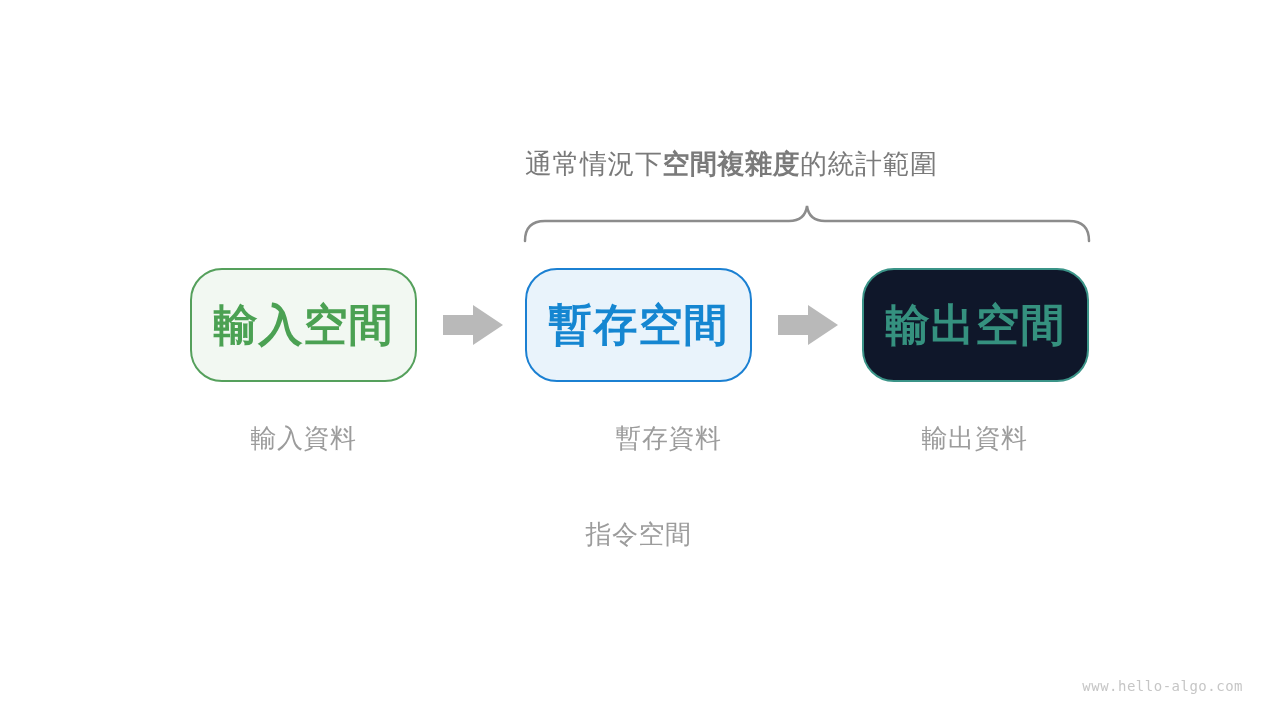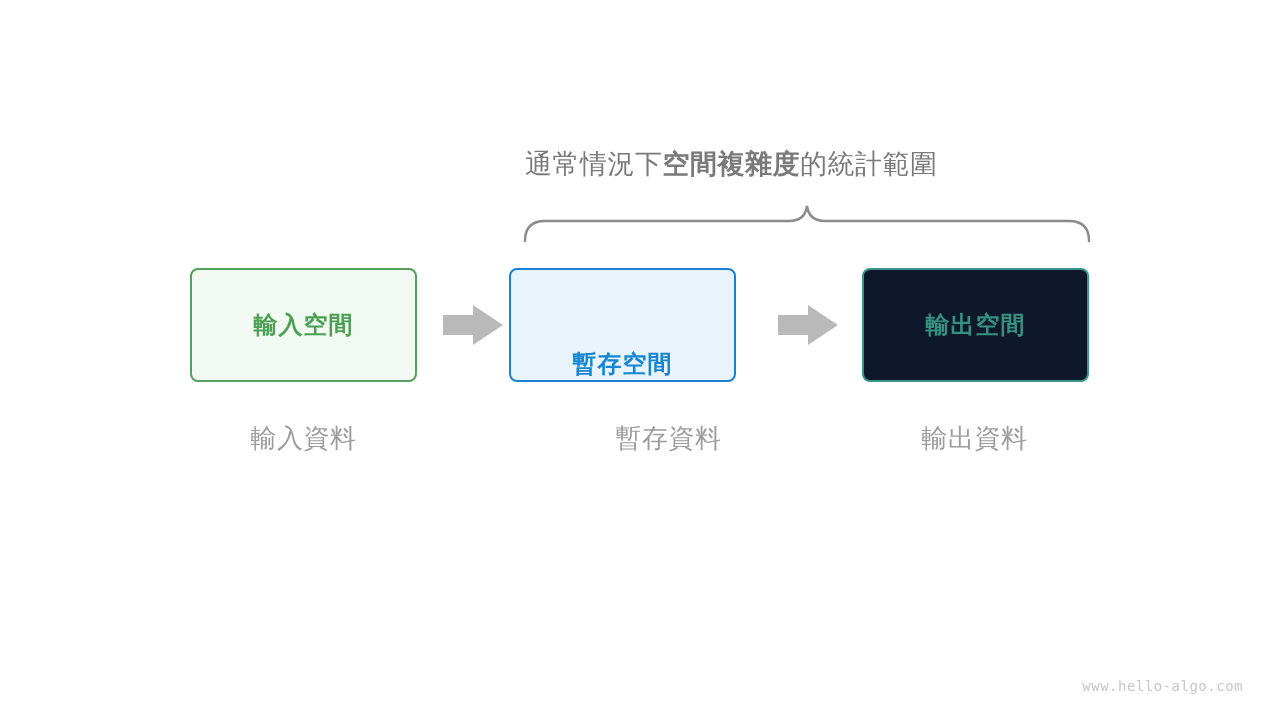--- a/index.html
+++ b/index.html
@@ -33,30 +33,30 @@
   }
 
   
   .box {
     position: absolute;
     top: 268px;
     width: 227px;
     height: 114px;
     box-sizing: border-box;
     border: 2.5px solid;
-    border-radius: 8px;
+    border-radius: 32px;
     display: flex;
     align-items: center;
     justify-content: center;
-    font-size: 24px;
+    font-size: 44px;
     font-weight: 700;
     letter-spacing: 1px;
   }
   .box-input  { left: 190px; }
-  .box-temp   { left: 509px; align-items: flex-end; }
+  .box-temp   { left: 525px; }
   .box-output { left: 862px; }
 
   
   .arrow {
     position: absolute;
     top: 305px;
     width: 60px;
     height: 40px;
   }
   .arrow-1 { left: 443px; }
@@ -116,18 +116,19 @@
     <polygon points="0,10 30,10 30,0 60,20 30,40 30,30 0,30" style="fill: rgb(185, 185, 185);"></polygon>
   </svg>
 
   <div class="box box-output" style="color: rgb(53, 145, 127); border-color: rgb(59, 148, 136); background: #0f172a;">
     <span>輸出空間</span>
   </div>
 
   <div class="note note-input" style="color: rgb(156, 156, 156);">輸入資料</div>
 
   <div class="note note-temp-1" style="color: rgb(156, 156, 156);">暫存資料</div>
+  <div class="note note-temp-3" style="color: rgb(156, 156, 156);">指令空間</div>
 
   <div class="note note-output" style="color: rgb(156, 156, 156);">輸出資料</div>
 
   <div class="watermark" style="color: rgb(198, 198, 198);">www.hello-algo.com</div>
 
 </div>
 
 </body></html>

